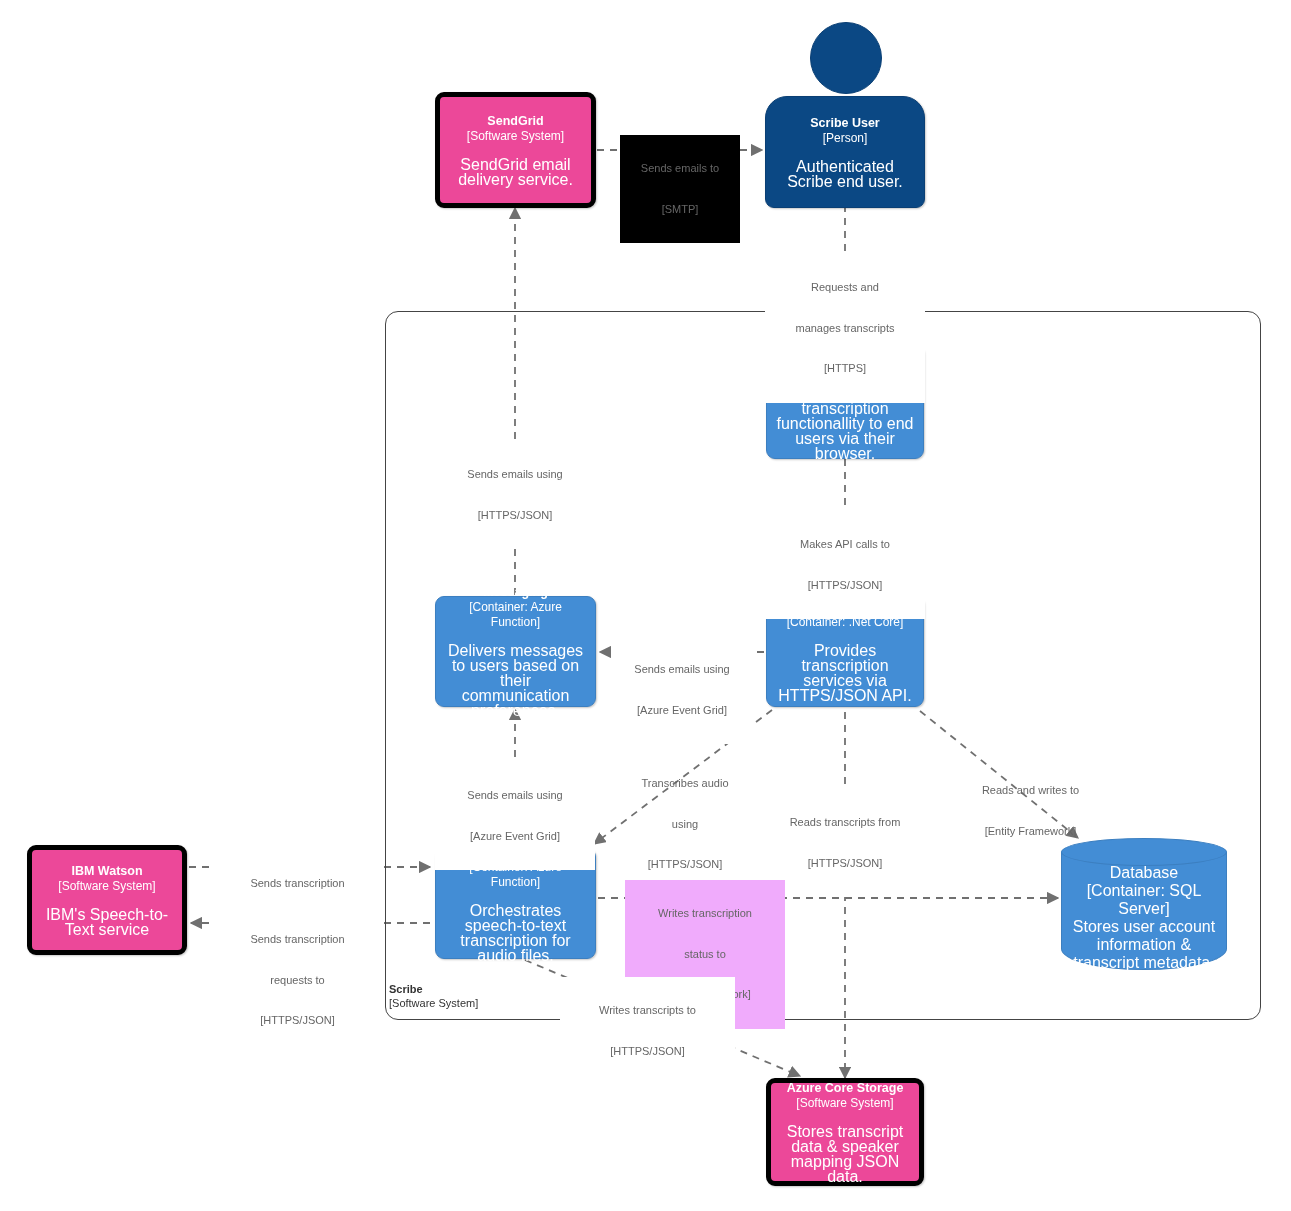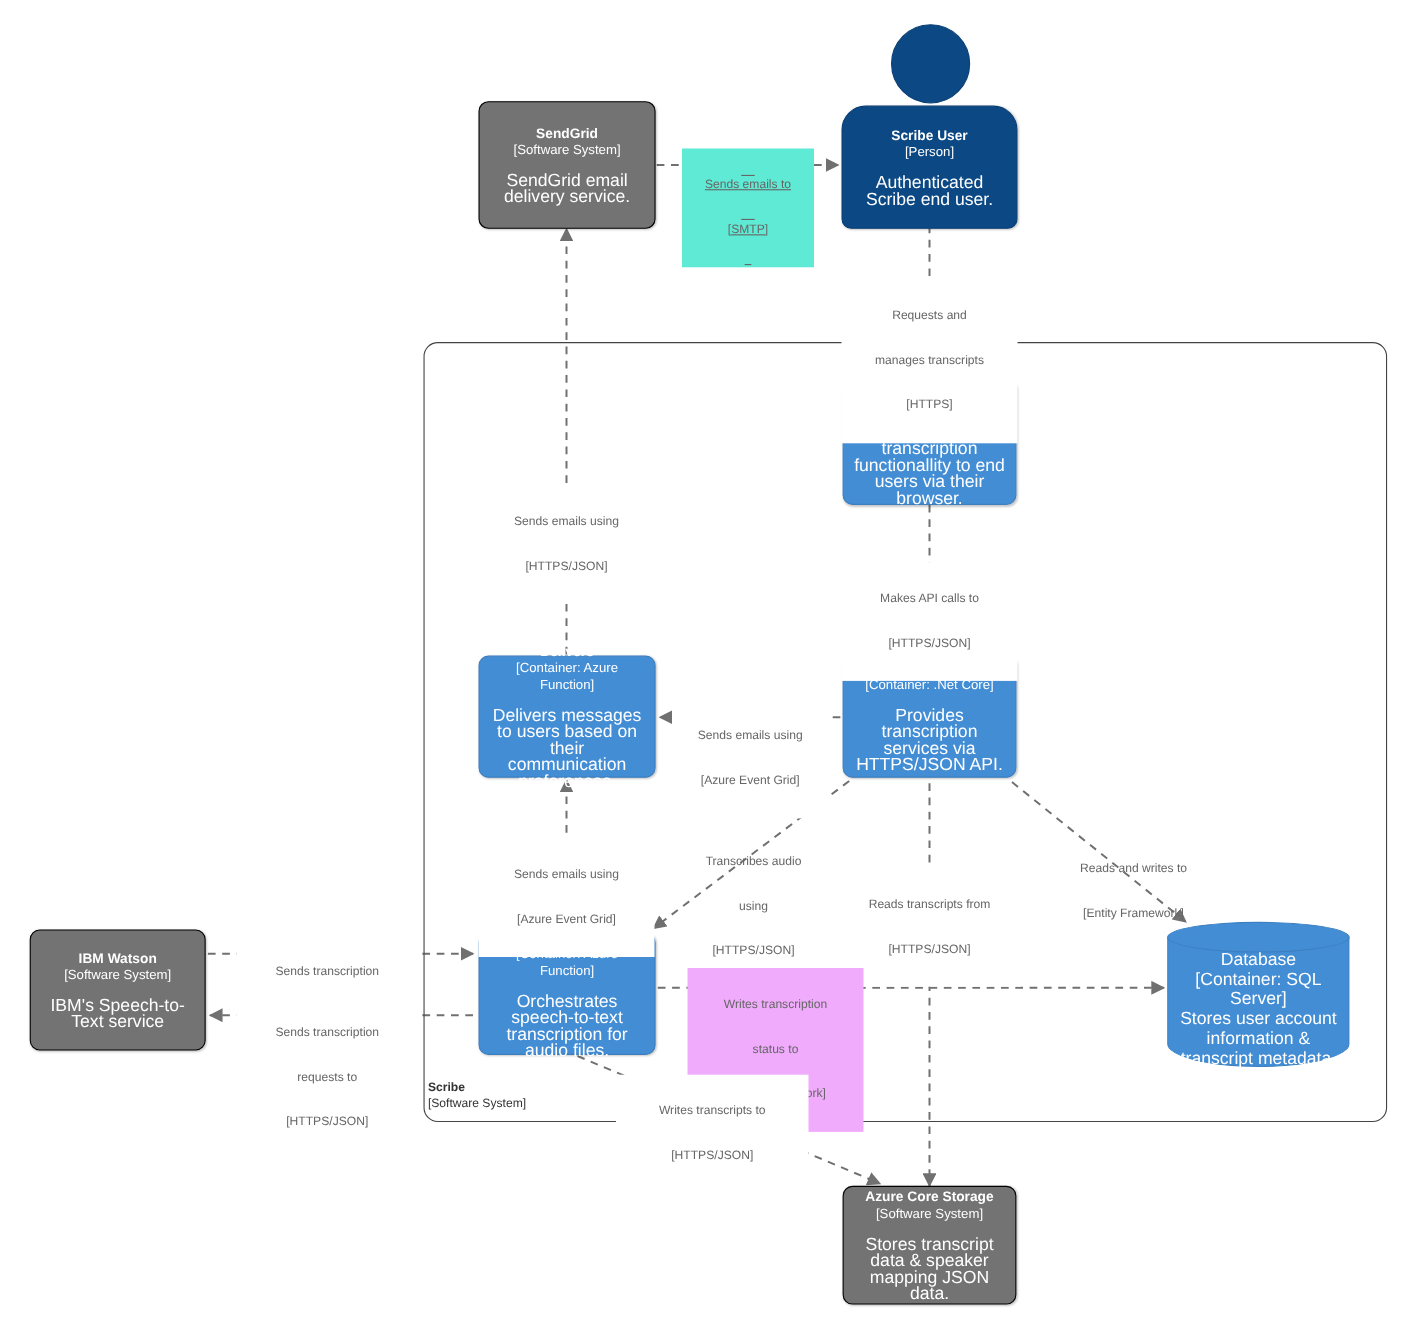--- a/index.html
+++ b/index.html
@@ -7,21 +7,21 @@
   #canvas{position:absolute;left:0;top:0;width:1291px;height:1211px;}
   svg.edges{position:absolute;left:0;top:0;width:1291px;height:1211px;}
 
   .node{position:absolute;box-sizing:border-box;display:flex;flex-direction:column;
         align-items:center;justify-content:center;text-align:center;color:#ffffff;
         padding:6px 8px;}
   .node .nm{font-size:12.5px;font-weight:bold;line-height:15px;}
   .node .tp{font-size:12px;font-weight:normal;line-height:15px;}
   .node .ds{font-size:16px;font-weight:normal;line-height:15px;margin-top:13px;}
 
-  .sys{background:#737373;border:1px solid #000000;border-radius:9px;
+  .sys{background:#ec4899;border:5px solid #000000;border-radius:9px;
        box-shadow:1px 1px 2px rgba(0,0,0,.22);}
   .container{background:#438dd5;border:1px solid #3c7fc0;border-radius:9px;
        box-shadow:1px 1px 2px rgba(0,0,0,.22);}
   .person-body{background:#0b4884;border:1px solid #0a3f74;border-radius:22px 22px 9px 9px;
        box-shadow:1px 1px 2px rgba(0,0,0,.22);}
   .person-head{position:absolute;background:#0b4884;border:1px solid #0a3f74;border-radius:50%;}
 
   .db-cyl{position:absolute;}
   .db-body{position:absolute;left:0;background:#438dd5;border-left:1px solid #3c7fc0;
            border-right:1px solid #3c7fc0;border-bottom:1px solid #3c7fc0;
@@ -101,21 +101,21 @@
     </div>
   </div>
 
   <div class="node container" style="left:766px;top:345px;width:158px;height:114px;">
     <div class="nm">Scribe Web UI</div>
     <div class="tp">[Container: ASP.NET]</div>
     <div class="ds">Provides transcription functionallity to end users via their browser.</div>
   </div>
 
   <div class="node container" style="left:435px;top:596px;width:161px;height:111px;">
-    <div class="nm">Delivers</div>
+    <div class="nm">Messaging</div>
     <div class="tp">[Container: Azure Function]</div>
     <div class="ds">Delivers messages to users based on their communication preferences.</div>
   </div>
 
   <div class="node container" style="left:766px;top:596px;width:158px;height:111px;">
     <div class="nm">Scribe API</div>
     <div class="tp">[Container: .Net Core]</div>
     <div class="ds">Provides transcription services via HTTPS/JSON API.</div>
   </div>
 
@@ -140,21 +140,21 @@
       <div class="ds" style="padding:0 10px;">Stores user account information &amp; transcript metadata.</div>
     </div>
   </div>
 
   <div class="node sys" style="left:766px;top:1078px;width:158px;height:108px;">
     <div class="nm">Azure Core Storage</div>
     <div class="tp">[Software System]</div>
     <div class="ds">Stores transcript data &amp; speaker mapping JSON data.</div>
   </div>
 
-  <div class="elabel" style="left:620px;top:135px;width:120px;background:#5eead4;text-decoration:underline;">
+  <div class="elabel" style="left:620px;top:135px;width:120px;background:#000000;">
     <div>Sends emails to</div>
     <div>[SMTP]</div>
   </div>
 
   <div class="elabel" style="left:765px;top:254px;width:160px;background:#fff;">
     <div>Requests and</div>
     <div>manages transcripts</div>
     <div>[HTTPS]</div>
   </div>
 

